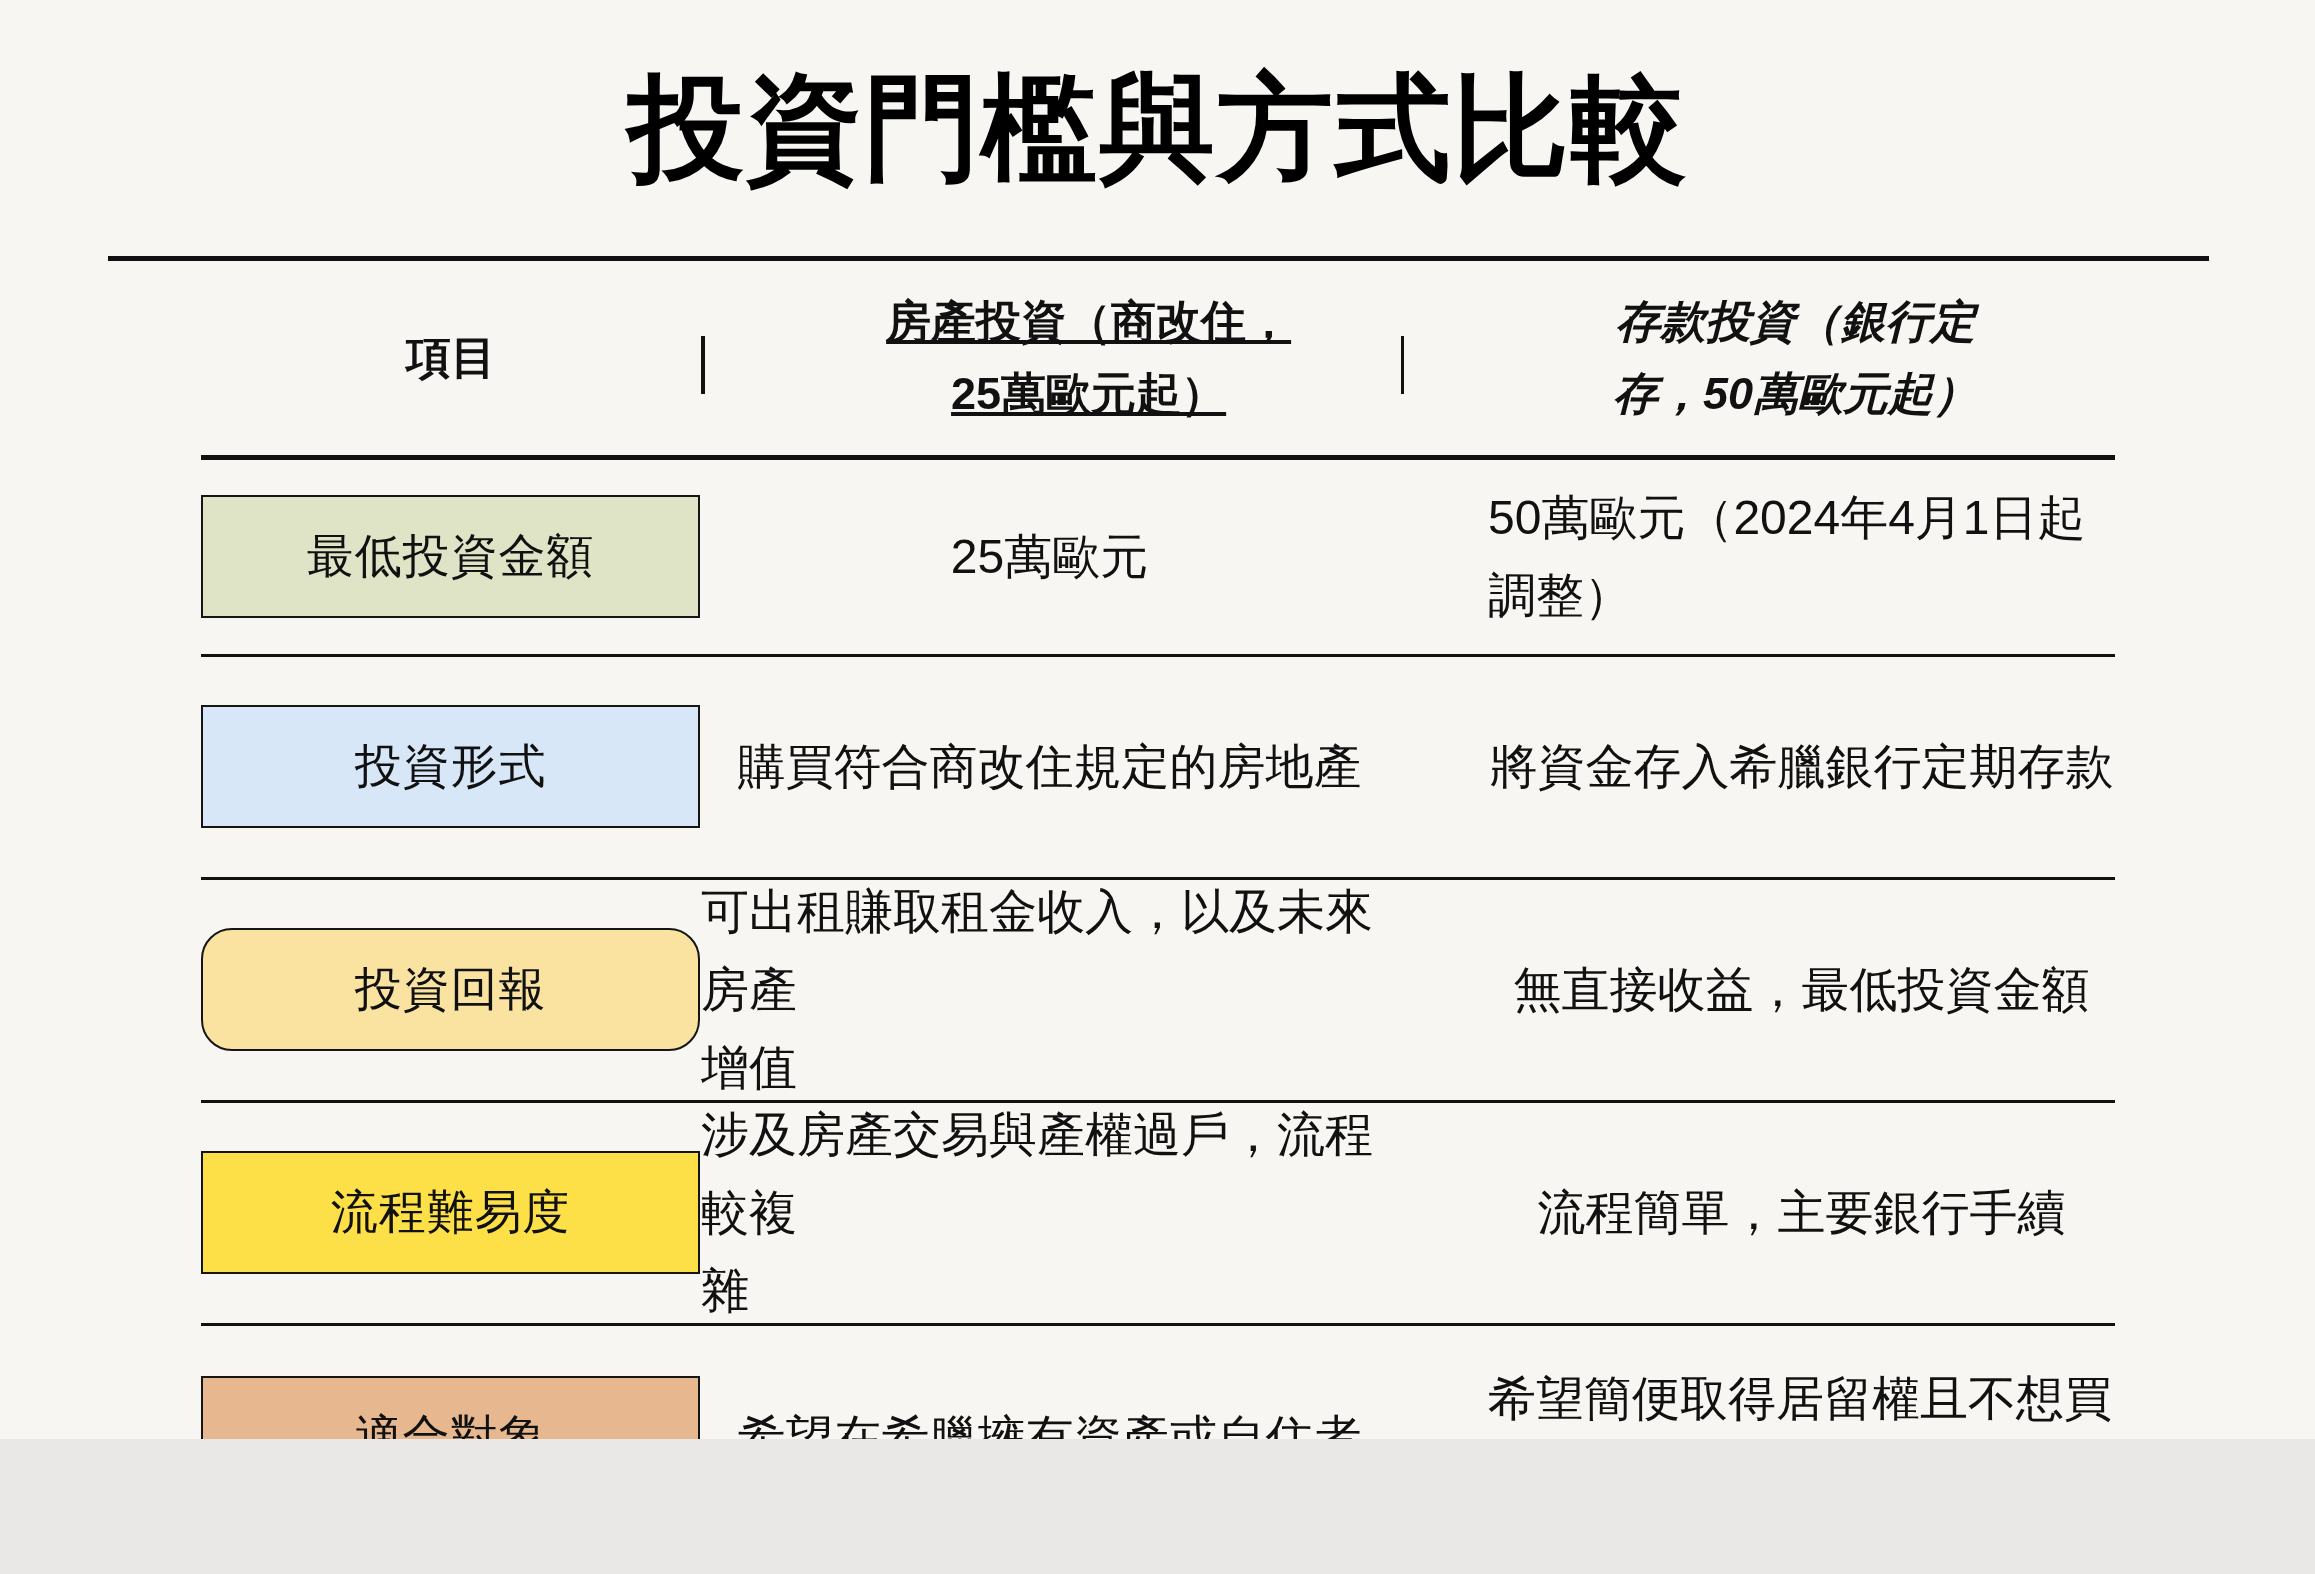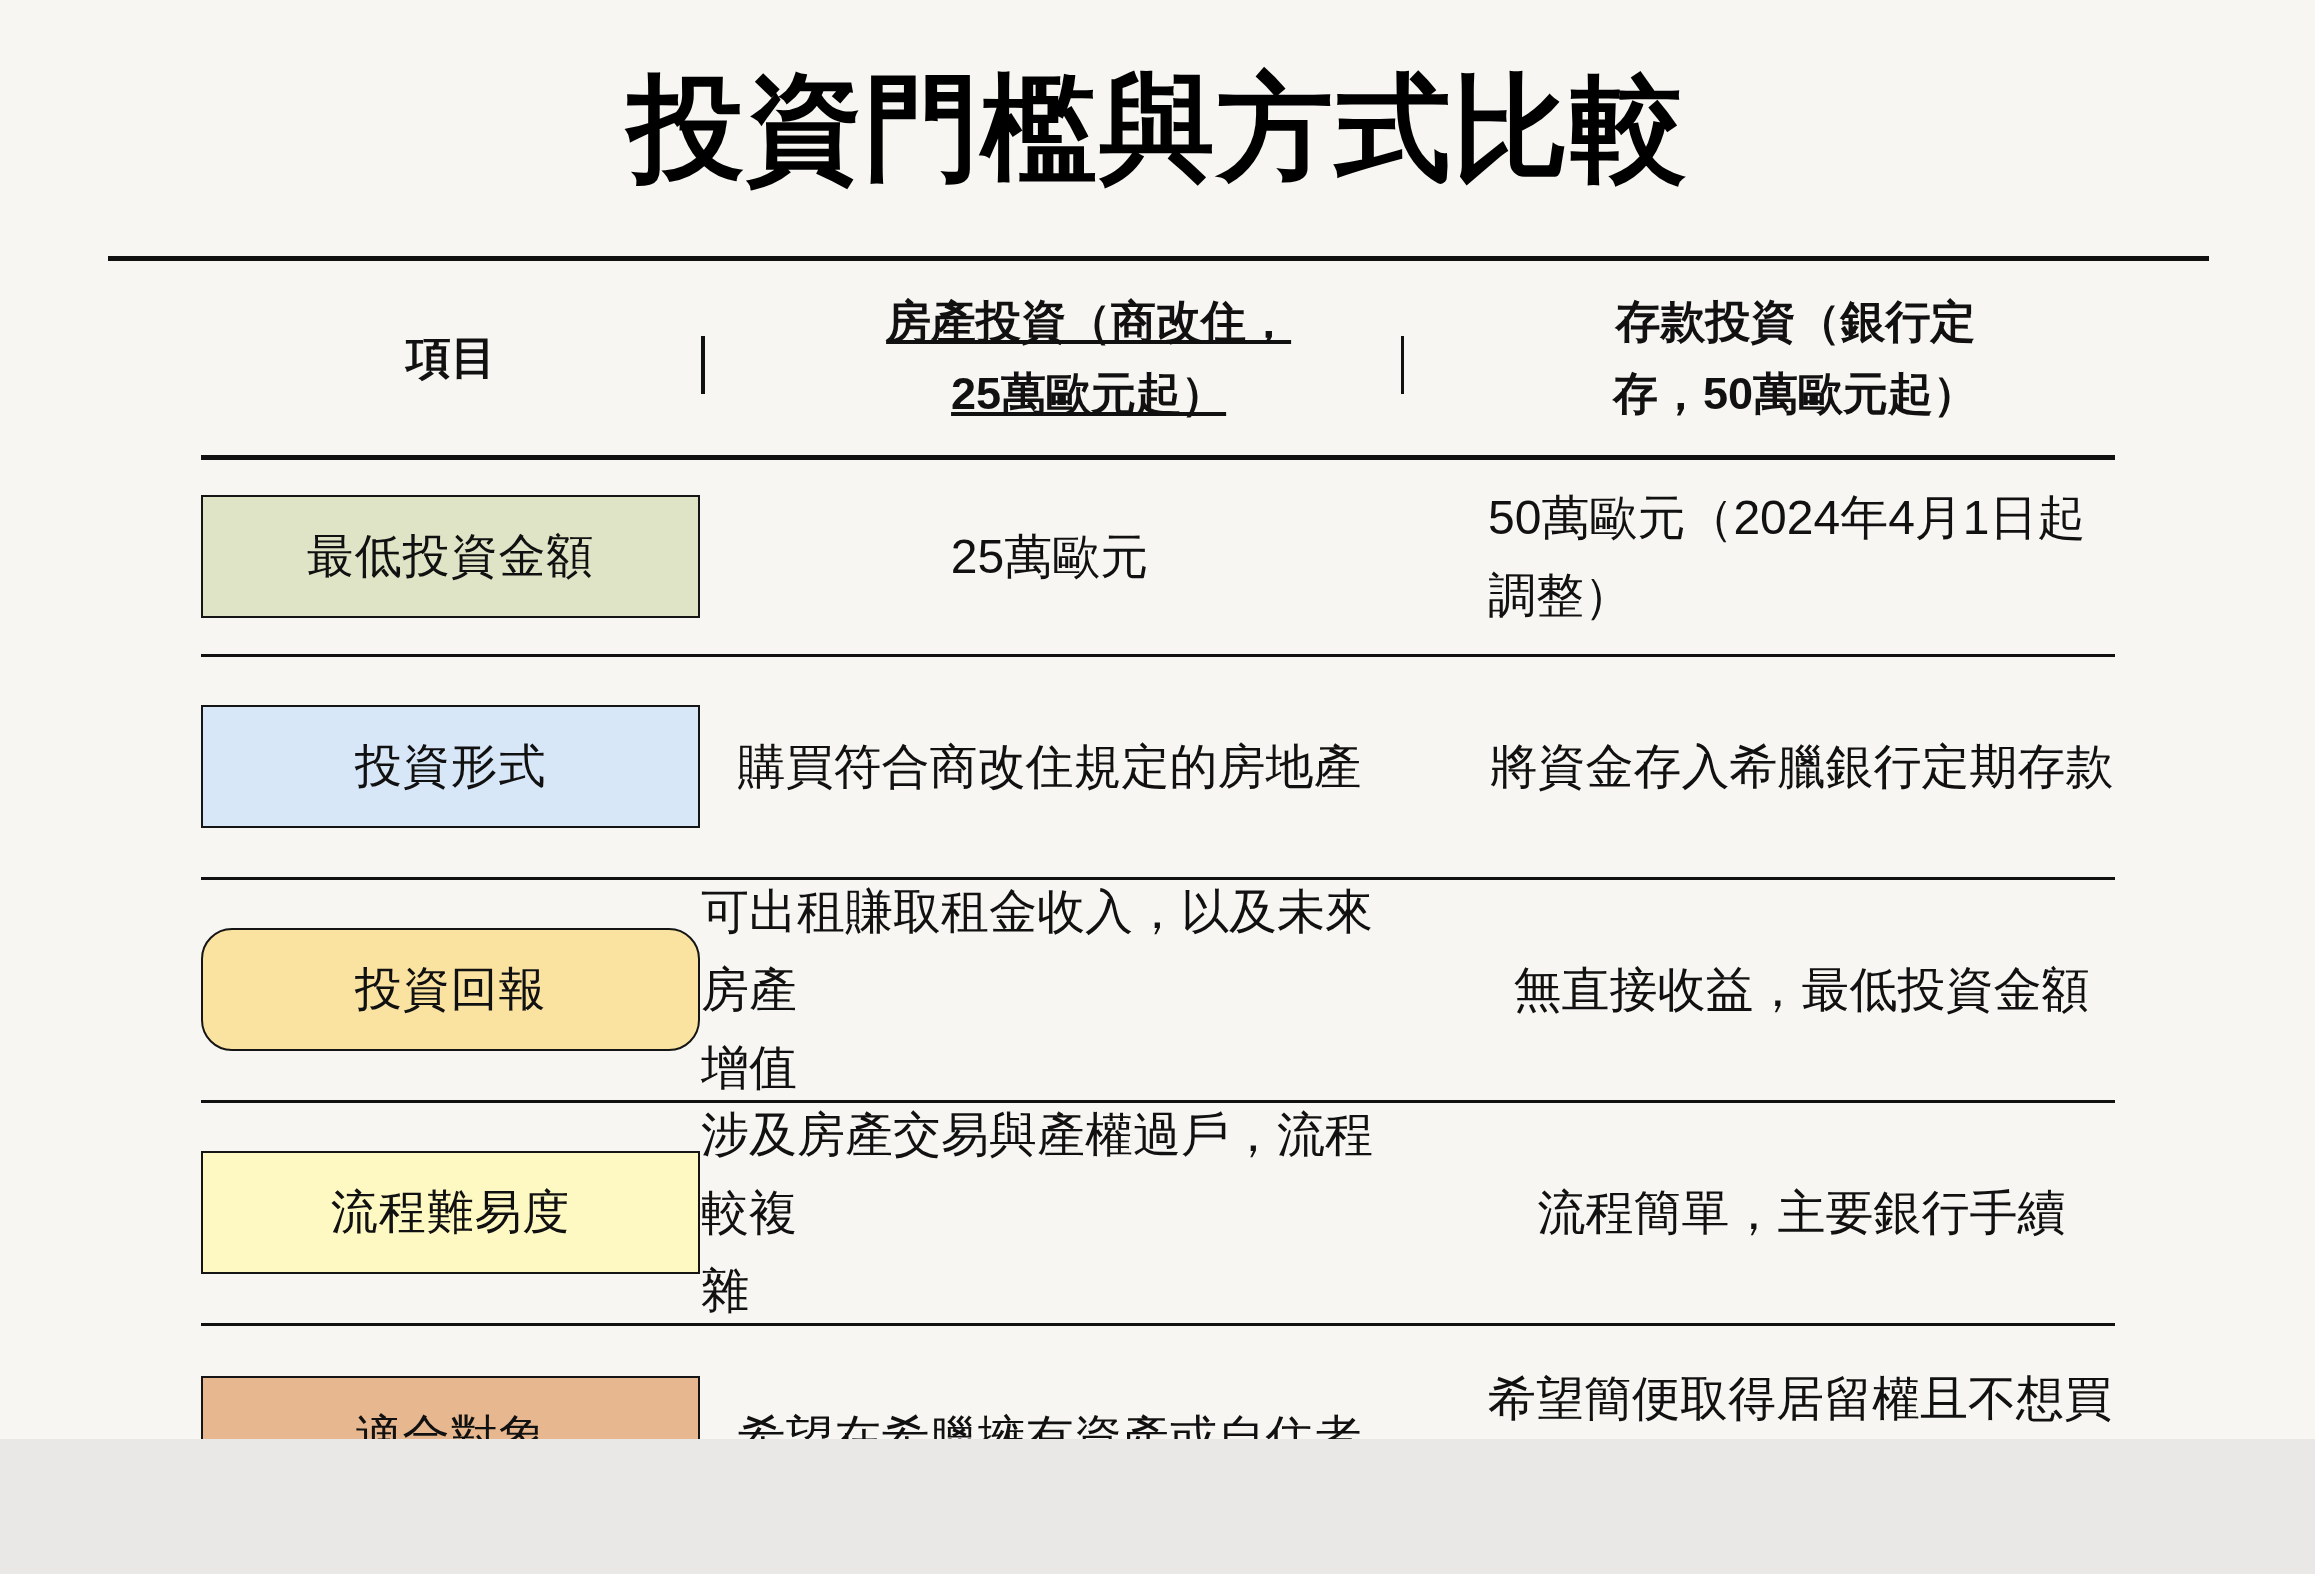--- a/index.html
+++ b/index.html
@@ -39,21 +39,21 @@
   .hcell{
     display:flex;align-items:center;justify-content:center;
     text-align:center;
     white-space:pre-line;
     font-size:45px;font-weight:700;
     line-height:1.6;
   }
   .hcol1{width:500px;}
   .hcol2{width:697px;padding-left:72px;box-sizing:content-box;width:624px;}
   .hcol2{width:624px;text-decoration:underline;}
-  .hcol3{flex:1;padding-left:72px;}
+  .hcol3{flex:1;padding-left:72px;font-style:italic;}
   .vdiv{
     width:3.6px;height:58px;
     margin-top:14.5px;
     background:#111111;
     flex:0 0 3.6px;
   }
   .header-rule{
     margin-left:201px;
     width:1914px;height:5.4px;
     background:#111111;
@@ -143,21 +143,21 @@
         <span class="label-text">投資回報</span>
       </div>
     </div>
     <div class="cell c2">可出租賺取租金收入，以及未來房產
 增值</div>
     <div class="cell c3">無直接收益，最低投資金額</div>
   </div>
 
   <div class="row">
     <div class="c1">
-      <div class="label-box" style="background: #fef9c3;">
+      <div class="label-box" style="background: #fde047;">
         <span class="label-text">流程難易度</span>
       </div>
     </div>
     <div class="cell c2">涉及房產交易與產權過戶，流程較複
 雜</div>
     <div class="cell c3">流程簡單，主要銀行手續</div>
   </div>
 
   <div class="row">
     <div class="c1">

